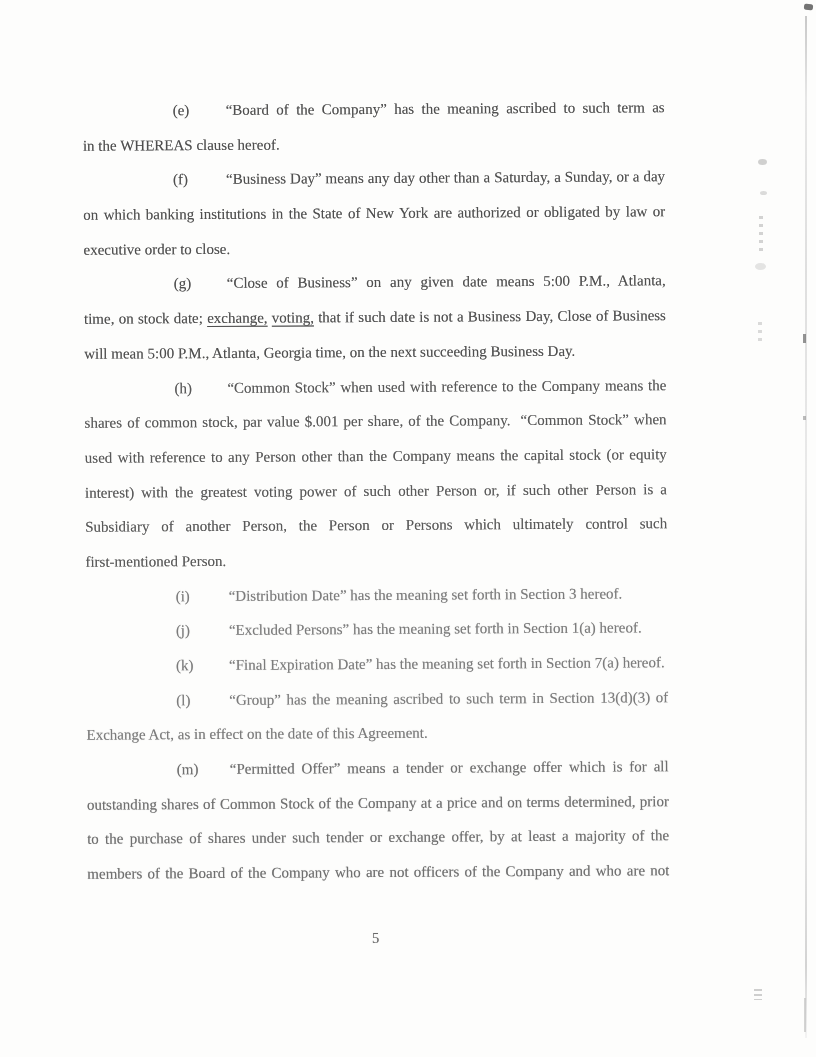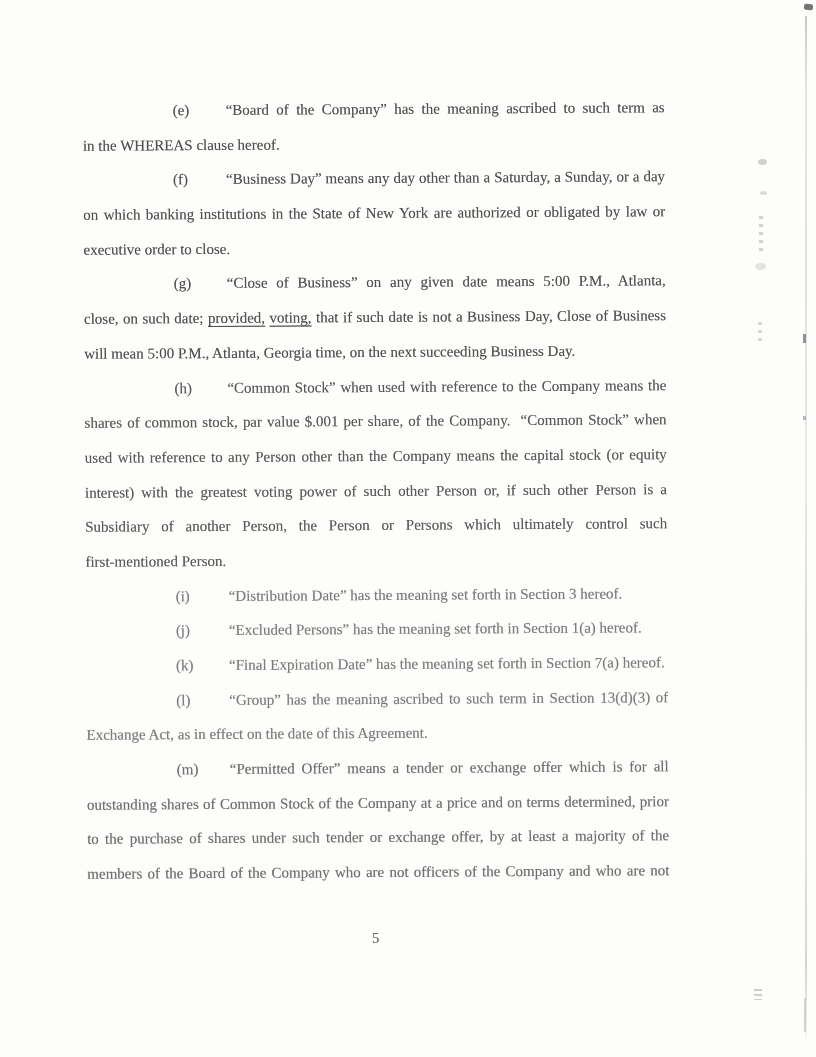--- a/index.html
+++ b/index.html
@@ -90,21 +90,21 @@
     </div>
 
     <div>
       <div class="line indent j"><span class="lbl">(f)</span><span>“Business Day” means any day other than a Saturday, a Sunday, or a day</span></div>
       <div class="line j">on which banking institutions in the State of New York are authorized or obligated by law or</div>
       <div class="line">executive order to close.</div>
     </div>
 
     <div>
       <div class="line indent j"><span class="lbl">(g)</span><span>“Close of Business” on any given date means 5:00 P.M., Atlanta, Georgia</span></div>
-      <div class="line j"><span>close, on such date; </span><span class="u">provided,</span><span> </span><span class="u">voting,</span><span> that if such date is not a Business Day, Close of Business</span></div>
+      <div class="line j"><span>time, on stock date; </span><span class="u">exchange,</span><span> </span><span class="u">voting,</span><span> that if such date is not a Business Day, Close of Business</span></div>
       <div class="line">will mean 5:00 P.M., Atlanta, Georgia time, on the next succeeding Business Day.</div>
     </div>
 
     <div class="tone-h">
       <div class="line indent j"><span class="lbl">(h)</span><span>“Common Stock” when used with reference to the Company means the</span></div>
       <div class="line j">shares of common stock, par value $.001 per share, of the Company.&nbsp; “Common Stock” when</div>
       <div class="line j">used with reference to any Person other than the Company means the capital stock (or equity</div>
       <div class="line j">interest) with the greatest voting power of such other Person or, if such other Person is a</div>
       <div class="line j">Subsidiary of another Person, the Person or Persons which ultimately control such</div>
       <div class="line">first-mentioned Person.</div>

